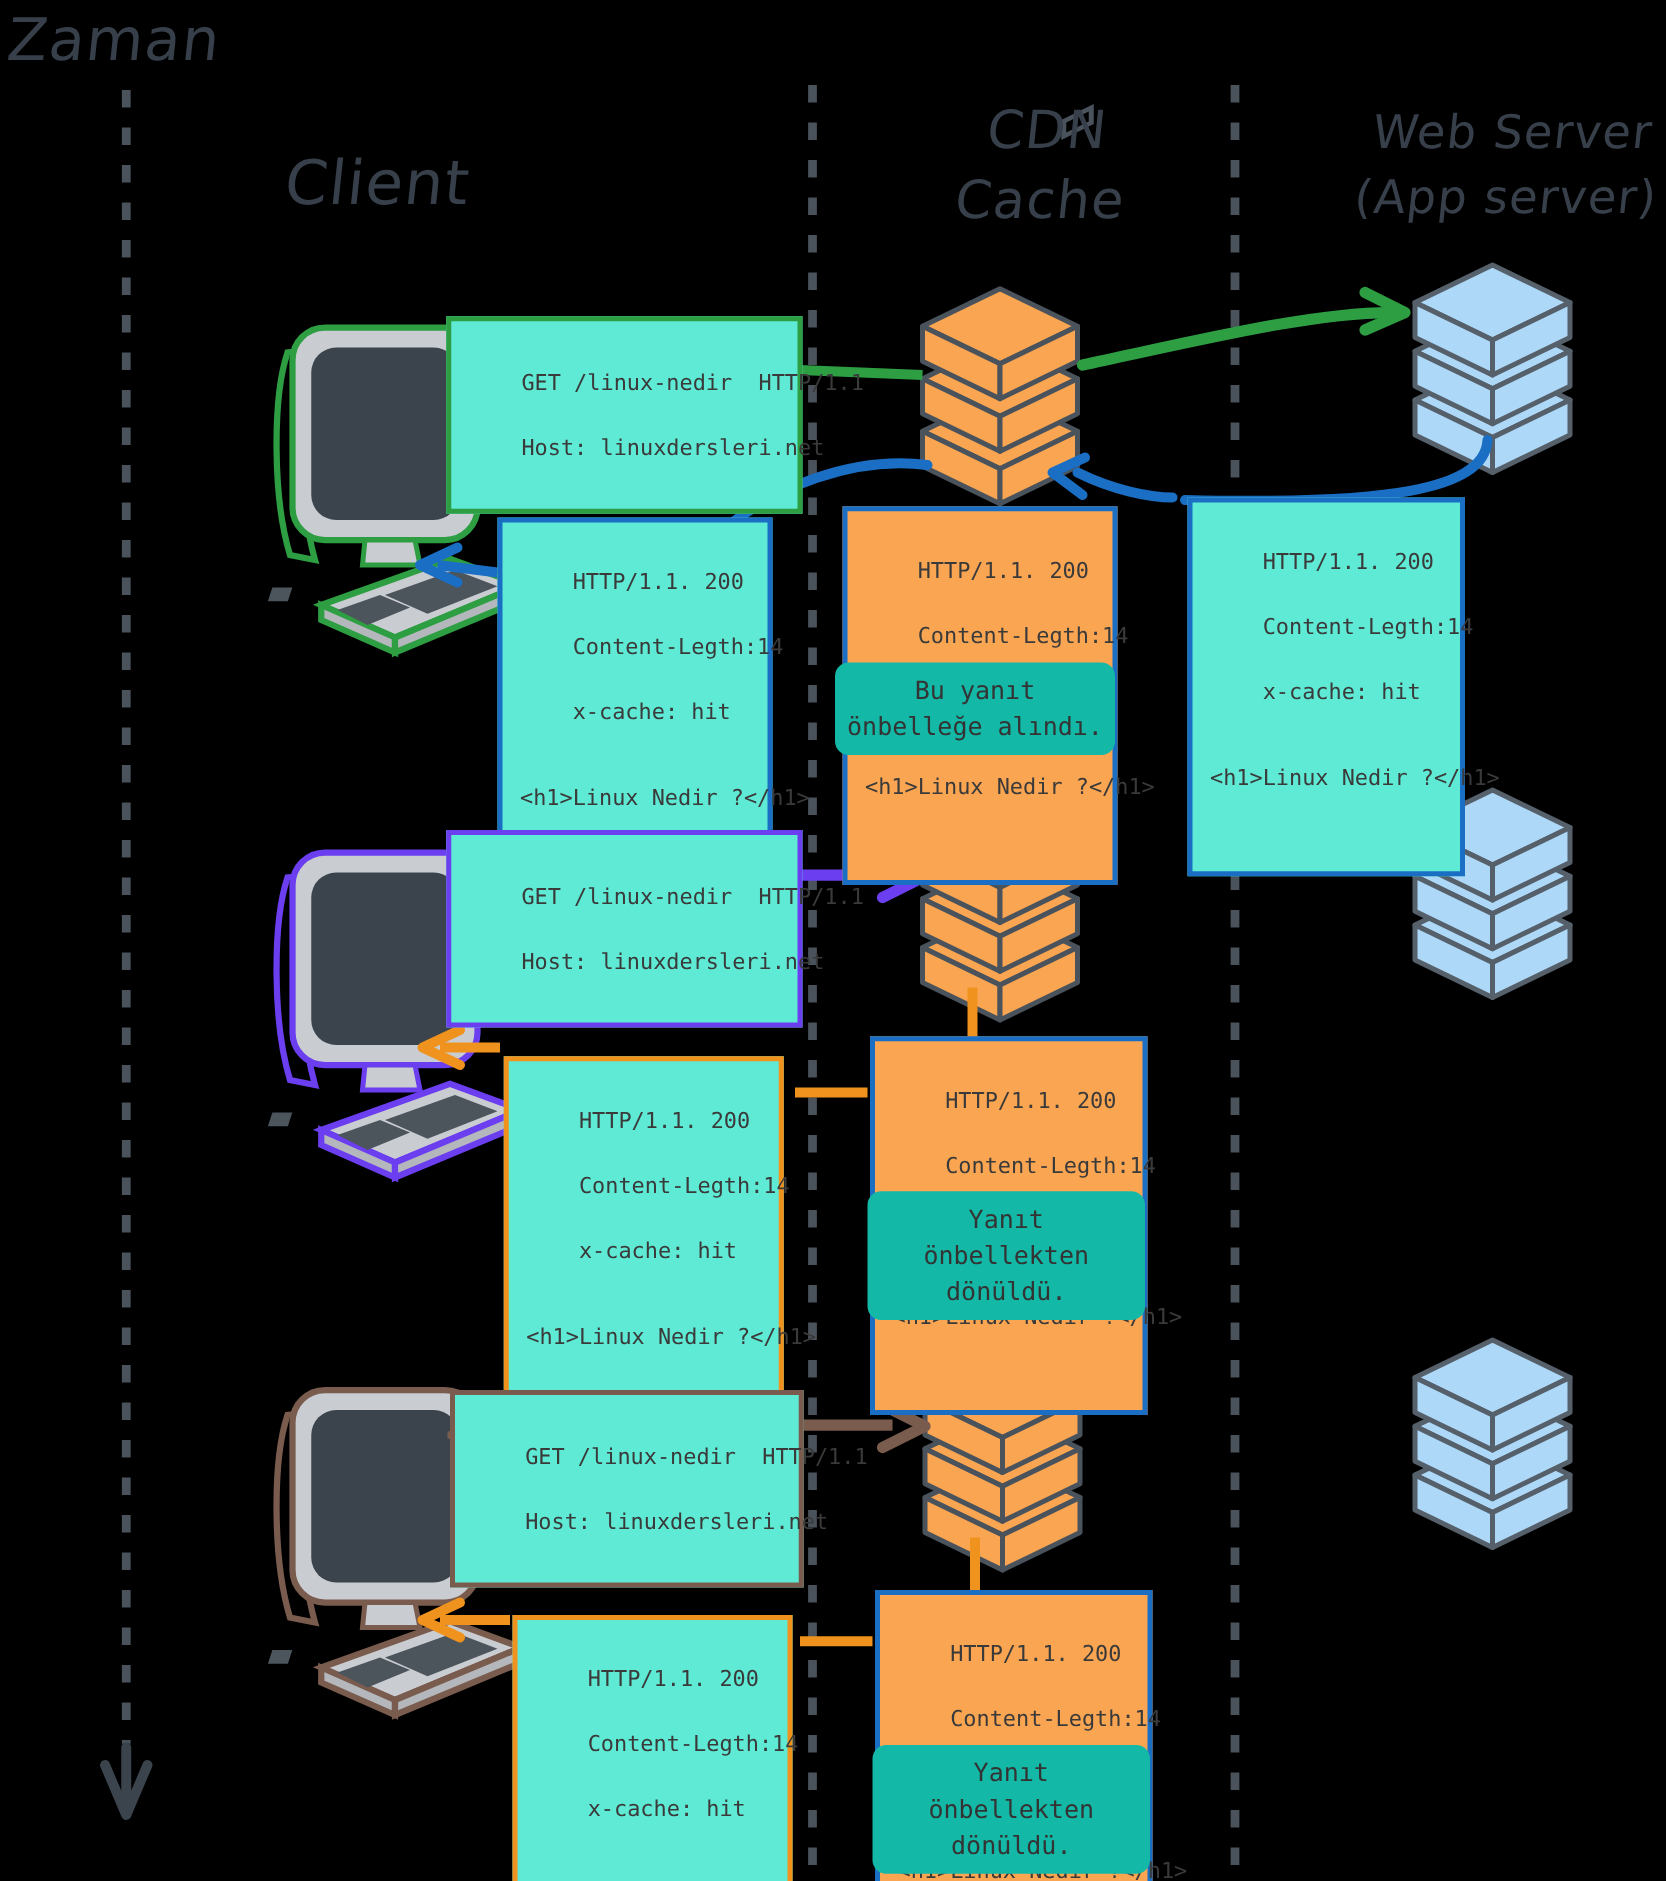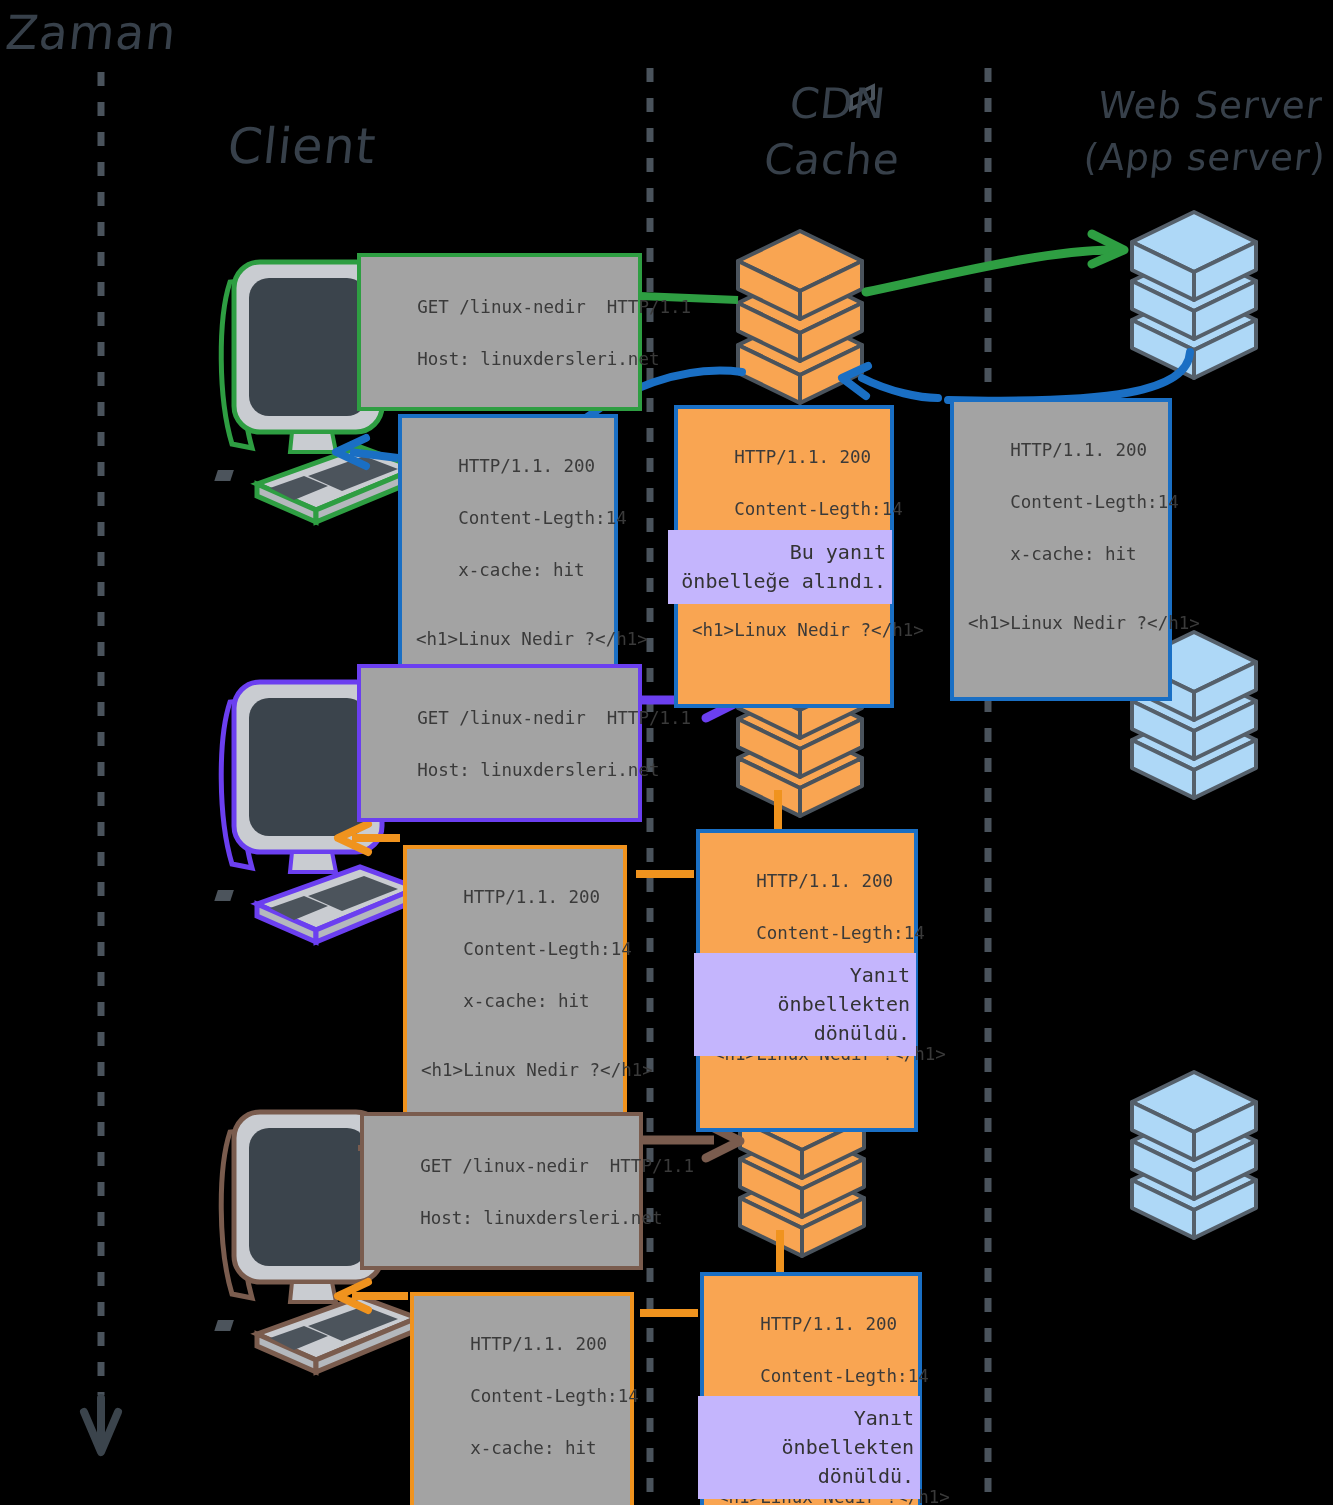--- a/index.html
+++ b/index.html
@@ -12,34 +12,34 @@
   
   .hand{font-family:"DejaVu Sans","Liberation Sans",sans-serif;
         color:#37404a;font-weight:400;letter-spacing:1px;
         transform:skewX(-6deg);}
   #lbl-zaman{left:6px;top:6px;font-size:47px;line-height:54px;}
   #lbl-client{left:228px;top:118px;font-size:49px;line-height:58px;}
   #lbl-cdn{left:735px;top:76px;font-size:42px;line-height:56px;text-align:center;width:200px;}
   #lbl-web{left:1075px;top:80px;font-size:37px;line-height:52px;text-align:center;width:265px;}
 
   
-  .msgbox{box-sizing:border-box;background:#a3a3a3;color:#3a3a3a;
+  .msgbox{box-sizing:border-box;background:#5eead4;color:#3a3a3a;
           font-size:17.5px;line-height:26px;white-space:pre;
           padding:9px 12px 9px 14px;}
   .msgbox.get{padding-top:11px;}
   .b-green{border:4px solid #2e9e42;}
   .b-blue{border:4px solid #1a6fc4;}
   .b-orange{border:4px solid #f0931e;}
   .b-purple{border:4px solid #6b3ff0;}
   .b-brown{border:4px solid #7a5c4e;}
   .fill-orange{background:#f9a552;}
 
-  .note{box-sizing:border-box;background:#c4b5fd;color:#333;
-        font-size:20px;line-height:29px;text-align:right;
-        padding:8px 6px;white-space:pre-line;}
+  .note{box-sizing:border-box;background:#14b8a6;color:#333;
+        font-size:20px;line-height:29px;text-align:center;
+        padding:8px 6px;white-space:pre-line;border-radius:11px;}
 
   
   .bodyline{display:block;margin-top:17px;}
 </style>
 </head>
 <body>
 
 <div id="stage">
 
   <svg class="layer" viewBox="0 0 1333 1505">

